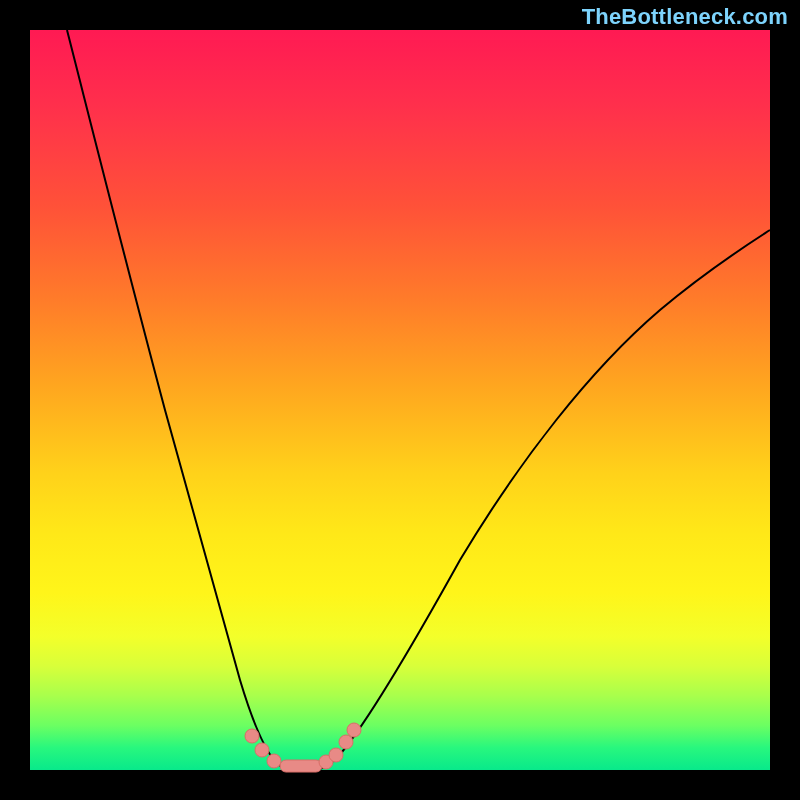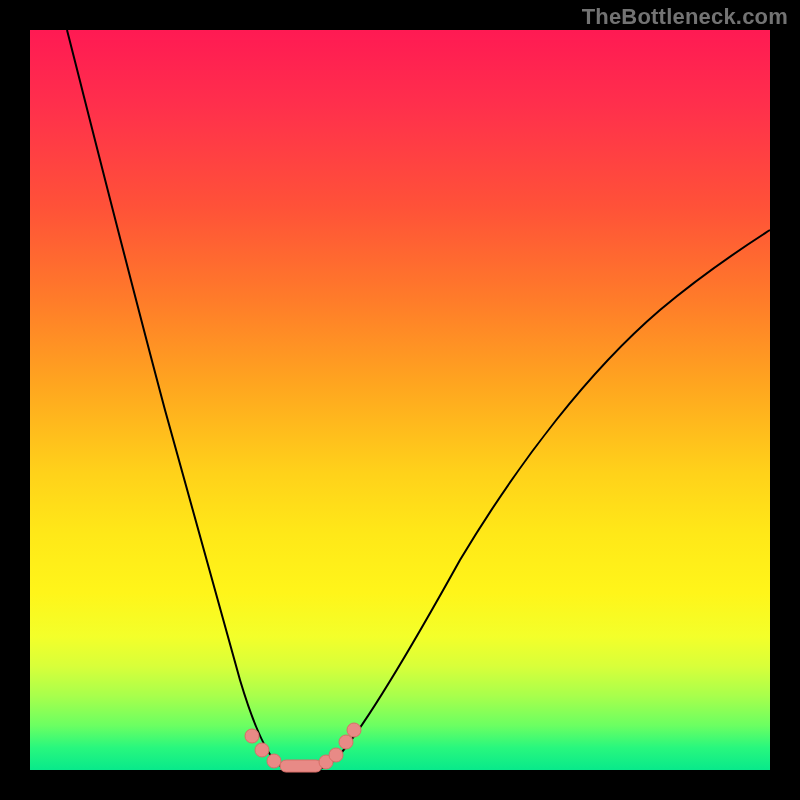--- a/index.html
+++ b/index.html
@@ -14,21 +14,21 @@
   .frame {
     position: relative;
     width: 800px;
     height: 800px;
     background: #000;
   }
   .watermark {
     position: absolute;
     top: 4px;
     right: 12px;
-    color: #737373;
+    color: #7dd3fc;
     font-size: 22px;
     font-weight: 600;
     letter-spacing: 0.2px;
     user-select: none;
     z-index: 10;
   }
   .plot-area {
     position: absolute;
     left: 30px;
     top: 30px;

